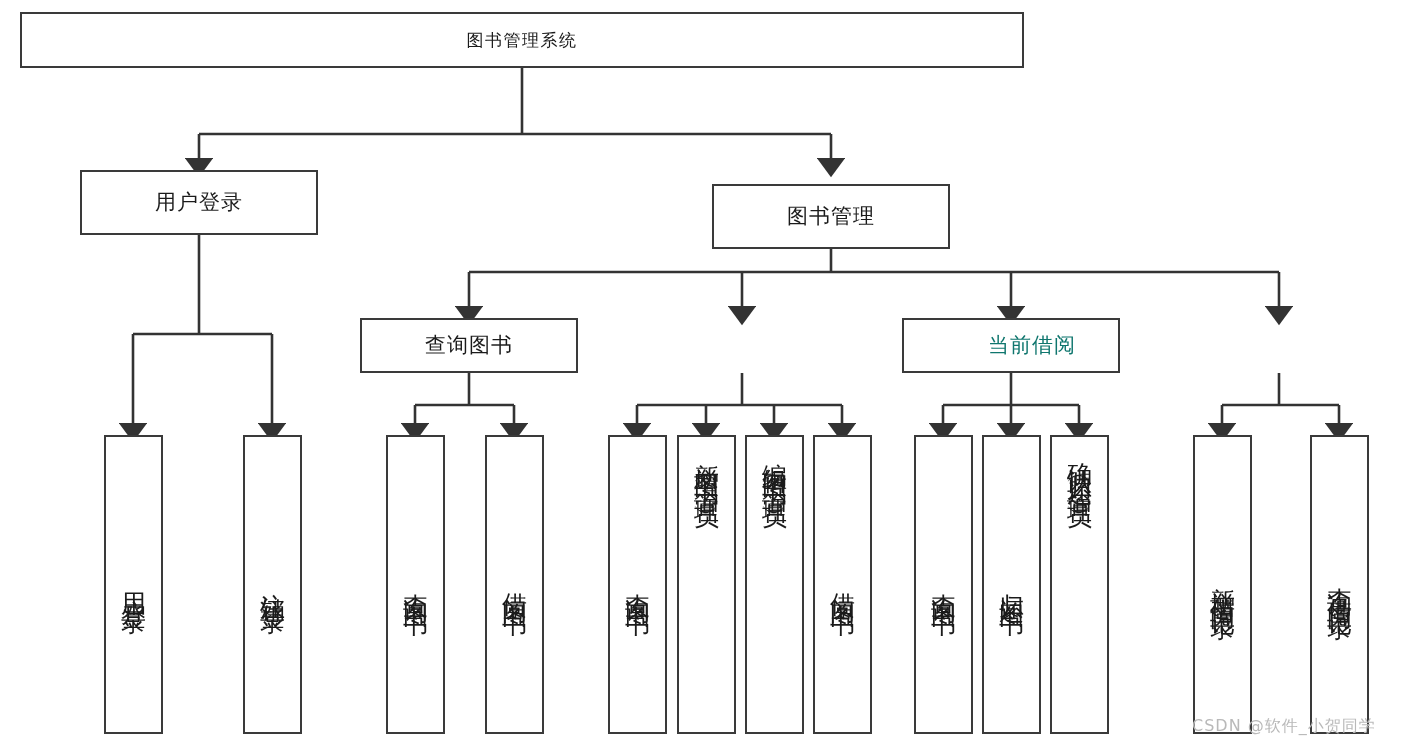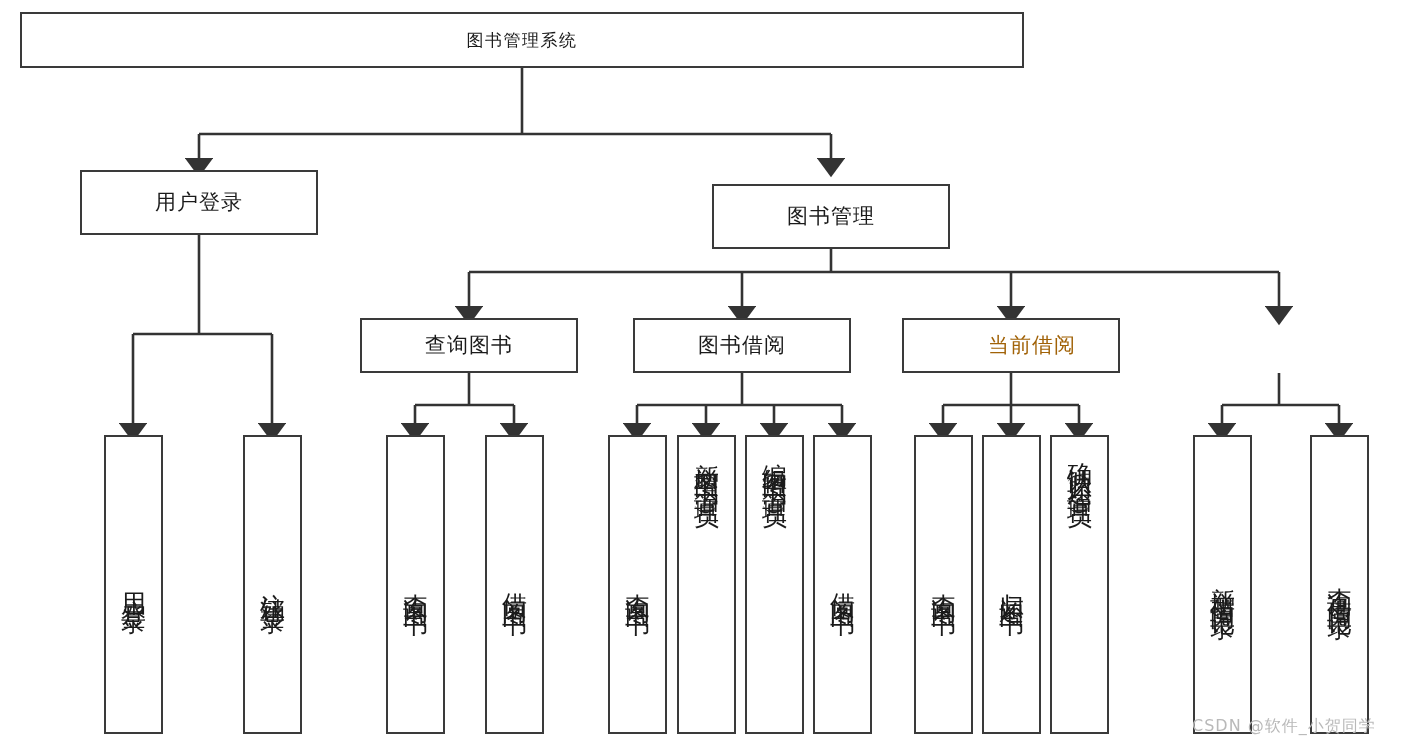--- a/index.html
+++ b/index.html
@@ -134,25 +134,22 @@
   <div class="node horiz" style="left: 80px; top: 170px; width: 238px; height: 65px; border-color: rgb(58, 58, 58); background: rgb(255, 255, 255);">
     <span class="label" style="color: rgb(27, 27, 27);">用户登录</span>
   </div>
   <div class="node horiz" style="left: 712px; top: 184px; width: 238px; height: 65px; border-color: rgb(58, 58, 58); background: rgb(255, 255, 255);">
     <span class="label" style="color: rgb(27, 27, 27);">图书管理</span>
   </div>
 
   <div class="node horiz" style="left: 360px; top: 318px; width: 218px; height: 55px; border-color: rgb(58, 58, 58); background: rgb(255, 255, 255);">
     <span class="label" style="color: rgb(27, 27, 27);">查询图书</span>
   </div>
-  <div class="node horiz" style="left: 633px; top: 318px; width: 218px; height: 55px; border-color: rgb(58, 58, 58); background: rgb(255, 255, 255);">
-    <span class="label" style="color: rgb(27, 27, 27);">图书借阅</span>
-  </div>
   <div class="node horiz" style="left: 902px; top: 318px; width: 218px; height: 55px; border-color: rgb(58, 58, 58); background: rgb(255, 255, 255);">
-    <span class="label" style="color: #a16207; margin-left: 42px;">当前借阅</span>
+    <span class="label" style="color: #0f766e; margin-left: 42px;">当前借阅</span>
   </div>
 
   <div class="node vert centered" style="left: 104px; top: 435px; width: 59px; height: 299px; border-color: rgb(58, 58, 58); background: rgb(255, 255, 255);">
     <span class="label" style="color: rgb(27, 27, 27);">用户登录</span>
   </div>
   <div class="node vert centered" style="left: 243px; top: 435px; width: 59px; height: 299px; border-color: rgb(58, 58, 58); background: rgb(255, 255, 255);">
     <span class="label" style="color: rgb(27, 27, 27);">注销登录</span>
   </div>
   <div class="node vert centered" style="left: 386px; top: 435px; width: 59px; height: 299px; border-color: rgb(58, 58, 58); background: rgb(255, 255, 255);">
     <span class="label" style="color: rgb(27, 27, 27);">查询图书</span>

